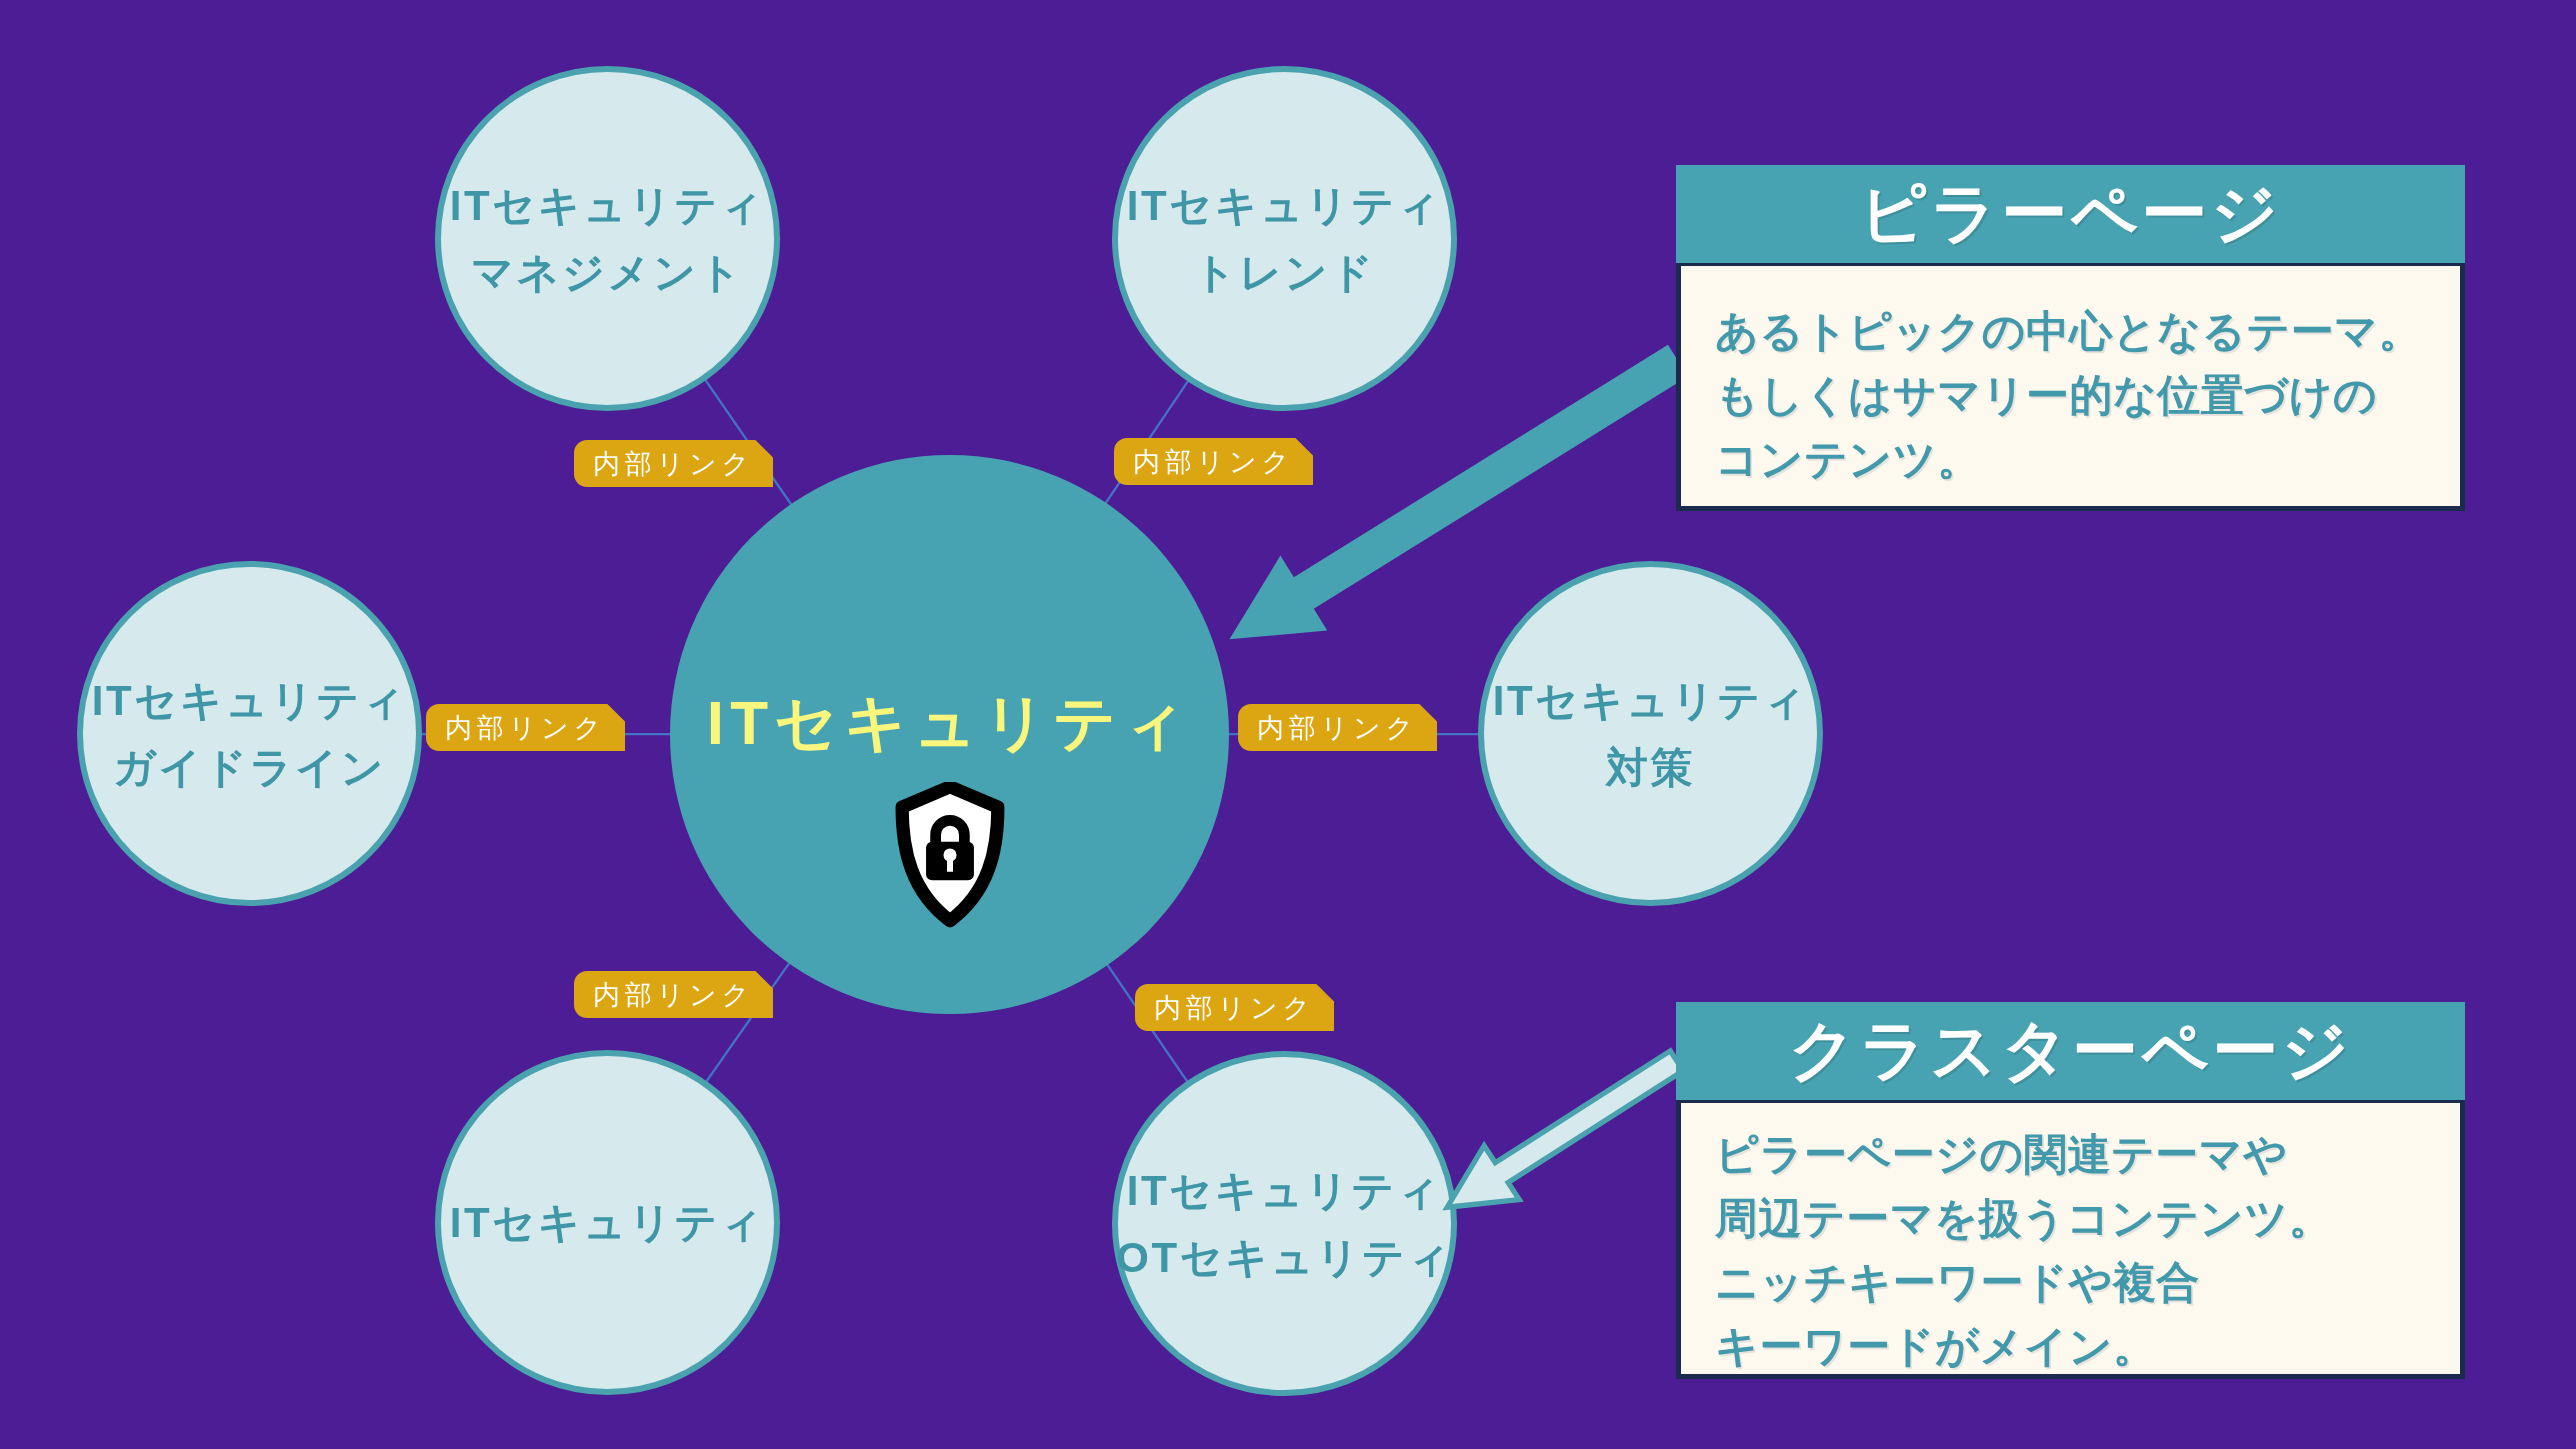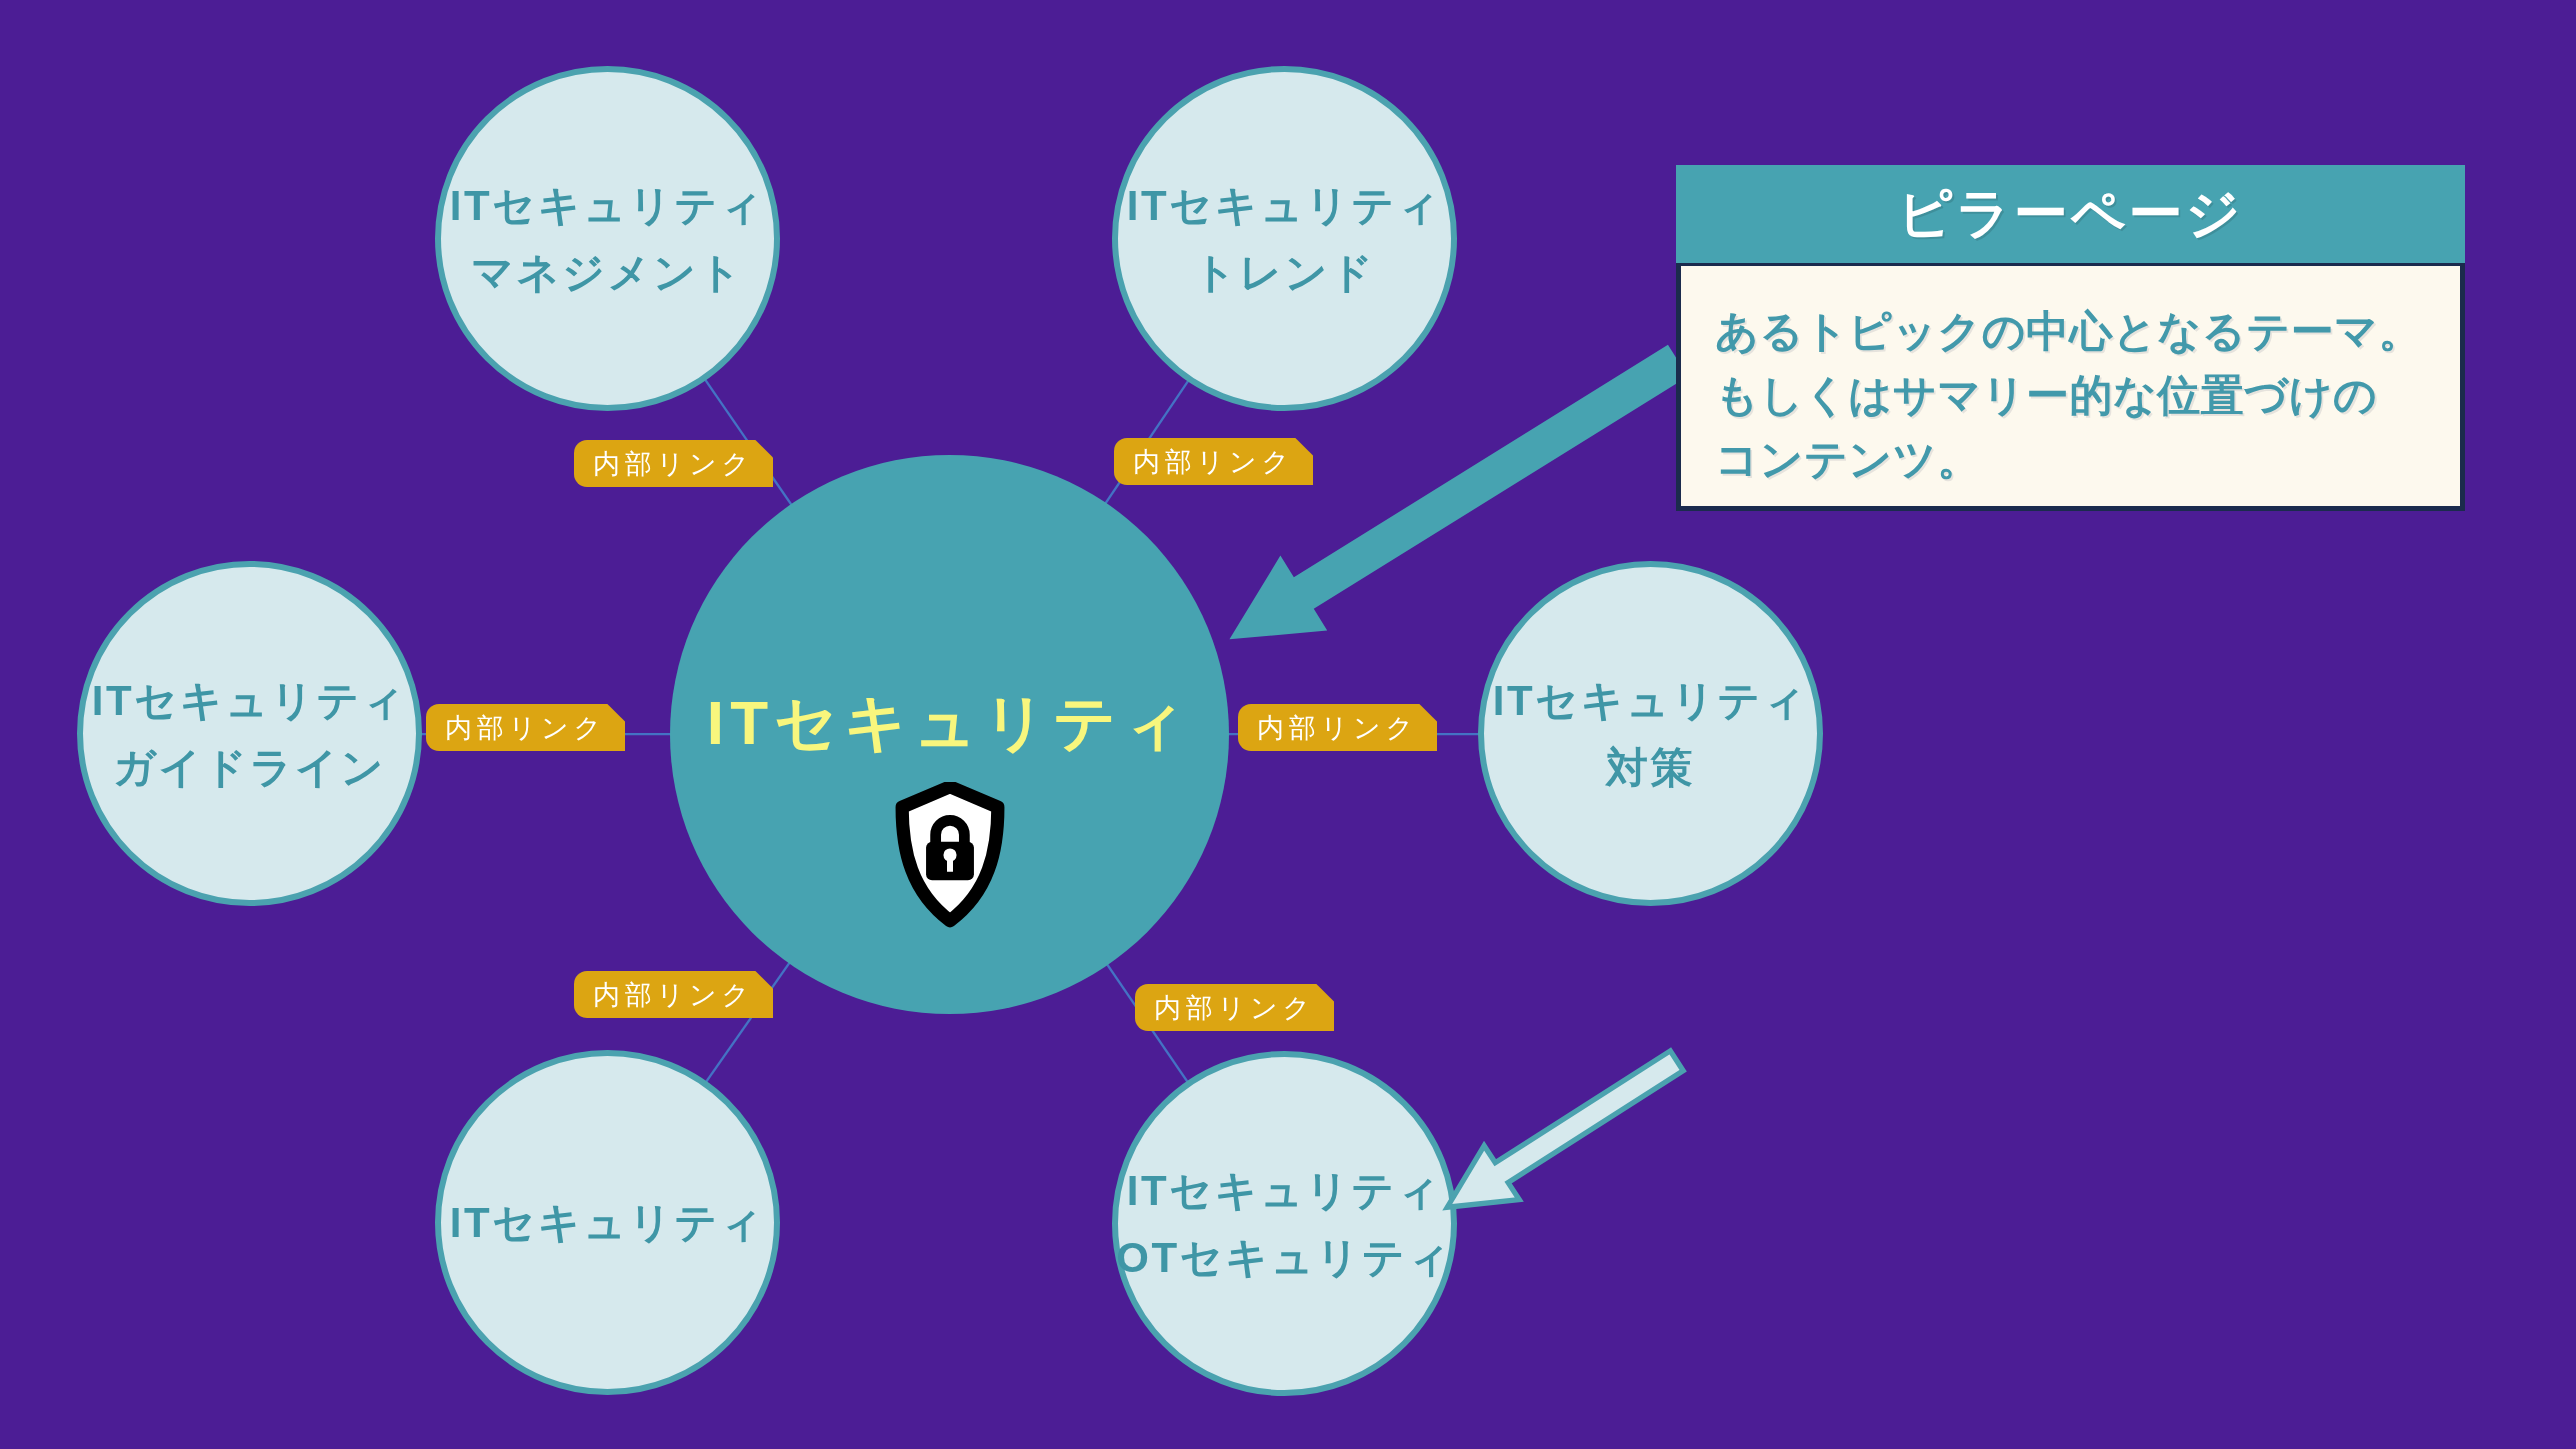--- a/index.html
+++ b/index.html
@@ -43,21 +43,21 @@
     display:flex;align-items:center;justify-content:center;
     font-size:27px;font-weight:400;letter-spacing:0.18em;white-space:nowrap;
     border-radius:13px 0 0 13px;
     clip-path:polygon(0 0, calc(100% - 17.6px) 0, 100% 17.6px, 100% 100%, 0 100%);
   }
 
   
   .callout{position:absolute;width:789px;z-index:5;}
   .callout .hd{
     height:98px;background:#47a3b1;display:flex;align-items:center;justify-content:center;
-    color:#ffffff;font-weight:bold;font-size:54px;letter-spacing:0.05em;
+    color:#ffffff;font-weight:bold;font-size:66px;letter-spacing:0.05em;
     text-shadow:1.8px 1.8px 0 rgba(0,0,0,0.12);
   }
   .callout .bd{
     background:#fdf9ee;border:5.3px solid #1b2b4d;border-top-width:3.5px;box-sizing:border-box;
     color:#4299ab;font-weight:bold;font-size:43px;line-height:64px;letter-spacing:0.01em;
     padding:33px 23.4px 23.4px 34px;white-space:nowrap;
     text-shadow:1.8px 1.8px 0 rgba(27,43,77,0.10);
   }
   #pillar-box{left:1676px;top:165px;}
   #pillar-box .bd{height:248px;}
@@ -126,15 +126,24 @@
 
   <div class="callout" id="pillar-box">
     <div class="hd">ピラーページ</div>
     <div class="bd">
       <div>あるトピックの中心となるテーマ。</div>
       <div>もしくはサマリー的な位置づけの</div>
       <div>コンテンツ。</div>
     </div>
   </div>
 
+  <div class="callout" id="cluster-box">
+    <div class="hd">クラスターページ</div>
+    <div class="bd">
+      <div>ピラーページの関連テーマや</div>
+      <div>周辺テーマを扱うコンテンツ。</div>
+      <div>ニッチキーワードや複合</div>
+      <div>キーワードがメイン。</div>
+    </div>
+  </div>
 
 </div>
 
 
 </body></html>

